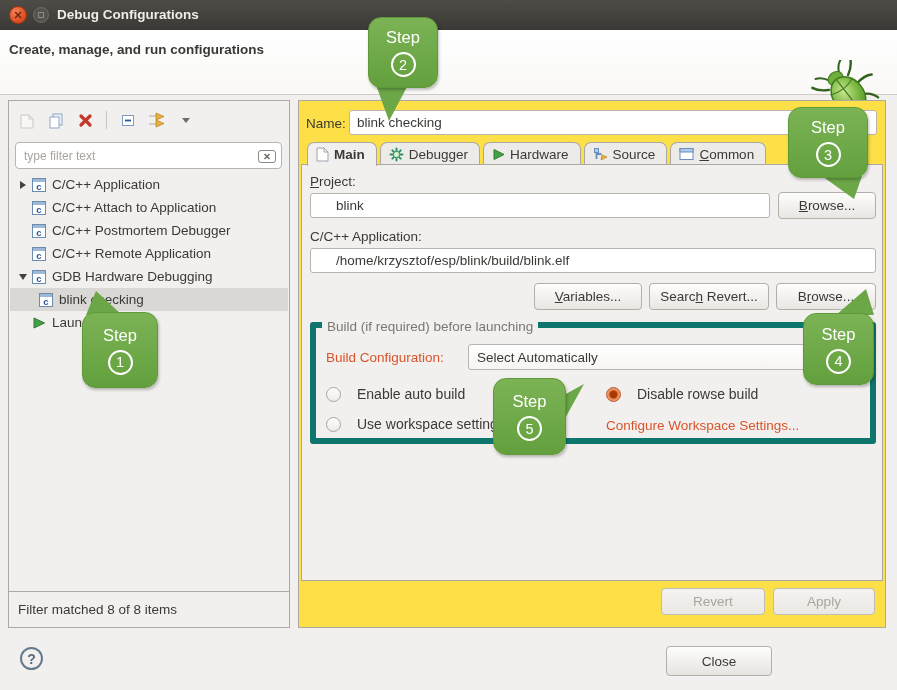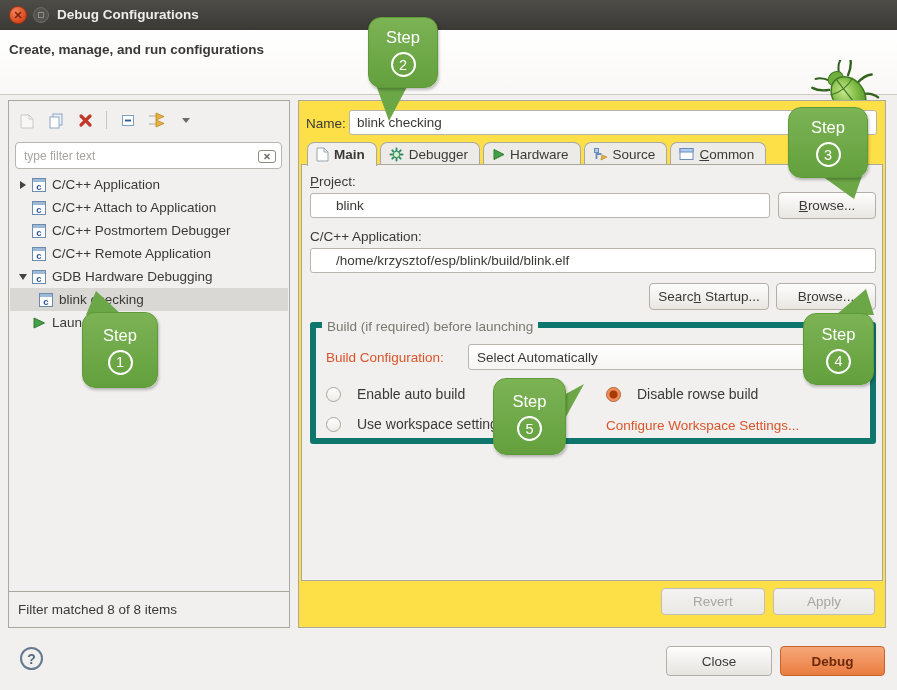--- a/index.html
+++ b/index.html
@@ -341,22 +341,25 @@
     <div class="content">
       <span class="flabel" style="left:8px; top:9px;"><span class="mn">P</span><span>roject:</span></span>
       <input class="text-input" style="left: 8px; top: 28px; width: 460px;" value="blink">
       <button class="btn" style="left:476px; top:27px; width:98px;">
           <span><span class="mn">B</span><span>rowse...</span></span>
         </button>
 
       <span class="flabel" style="left:8px; top:64px;">C/C++ Application:</span>
       <input class="text-input" style="left: 8px; top: 83px; width: 566px;" value="/home/krzysztof/esp/blink/build/blink.elf">
 
+      <button class="btn" style="left:232px; top:118px; width:108px;">
+          <span><span class="mn">V</span><span>ariables...</span></span>
+        </button>
       <button class="btn" style="left:347px; top:118px; width:120px;">
-          <span><span>Searc</span><span class="mn">h</span><span> Startup...</span></span>
+          <span><span>Searc</span><span class="mn">h</span><span> Revert...</span></span>
         </button>
       <button class="btn" style="left:474px; top:118px; width:100px;">
           <span><span>B</span><span class="mn">r</span><span>owse...</span></span>
         </button>
 
       <div class="group">
         <span class="group-legend">Build (if required) before launching</span>
 
         <span class="flabel orange" style="left:10px; top:22px;">Build Configuration:</span>
         <div class="combo">
@@ -379,21 +382,20 @@
         <span class="link" style="position:absolute; left:290px; top:90px;">Configure Workspace Settings...</span>
       </div>
     </div>
 
     <button class="btn disabled" style="left:474px; top:487px; width:102px;">Apply</button>
     <button class="btn disabled" style="left:362px; top:487px; width:104px;">Revert</button>
   </div>
 
   <div class="help-circle">?</div>
   <button class="footer-btn close-btn">Close</button>
-  <button class="footer-btn debug-btn">Debug</button>
 
   <svg class="tail" style="left:84px; top:291px;" width="40" height="24">
       <polygon points="12,0 2,24 38,24" fill="#6CA747"></polygon>
     </svg>
   <div class="step-bubble" style="left:82px; top:312px; width:76px; height:76px;">
     <span>Step</span>
     <span class="step-num">1</span>
   </div>
 
   <svg class="tail" style="left:372px; top:85px;" width="40" height="36">

